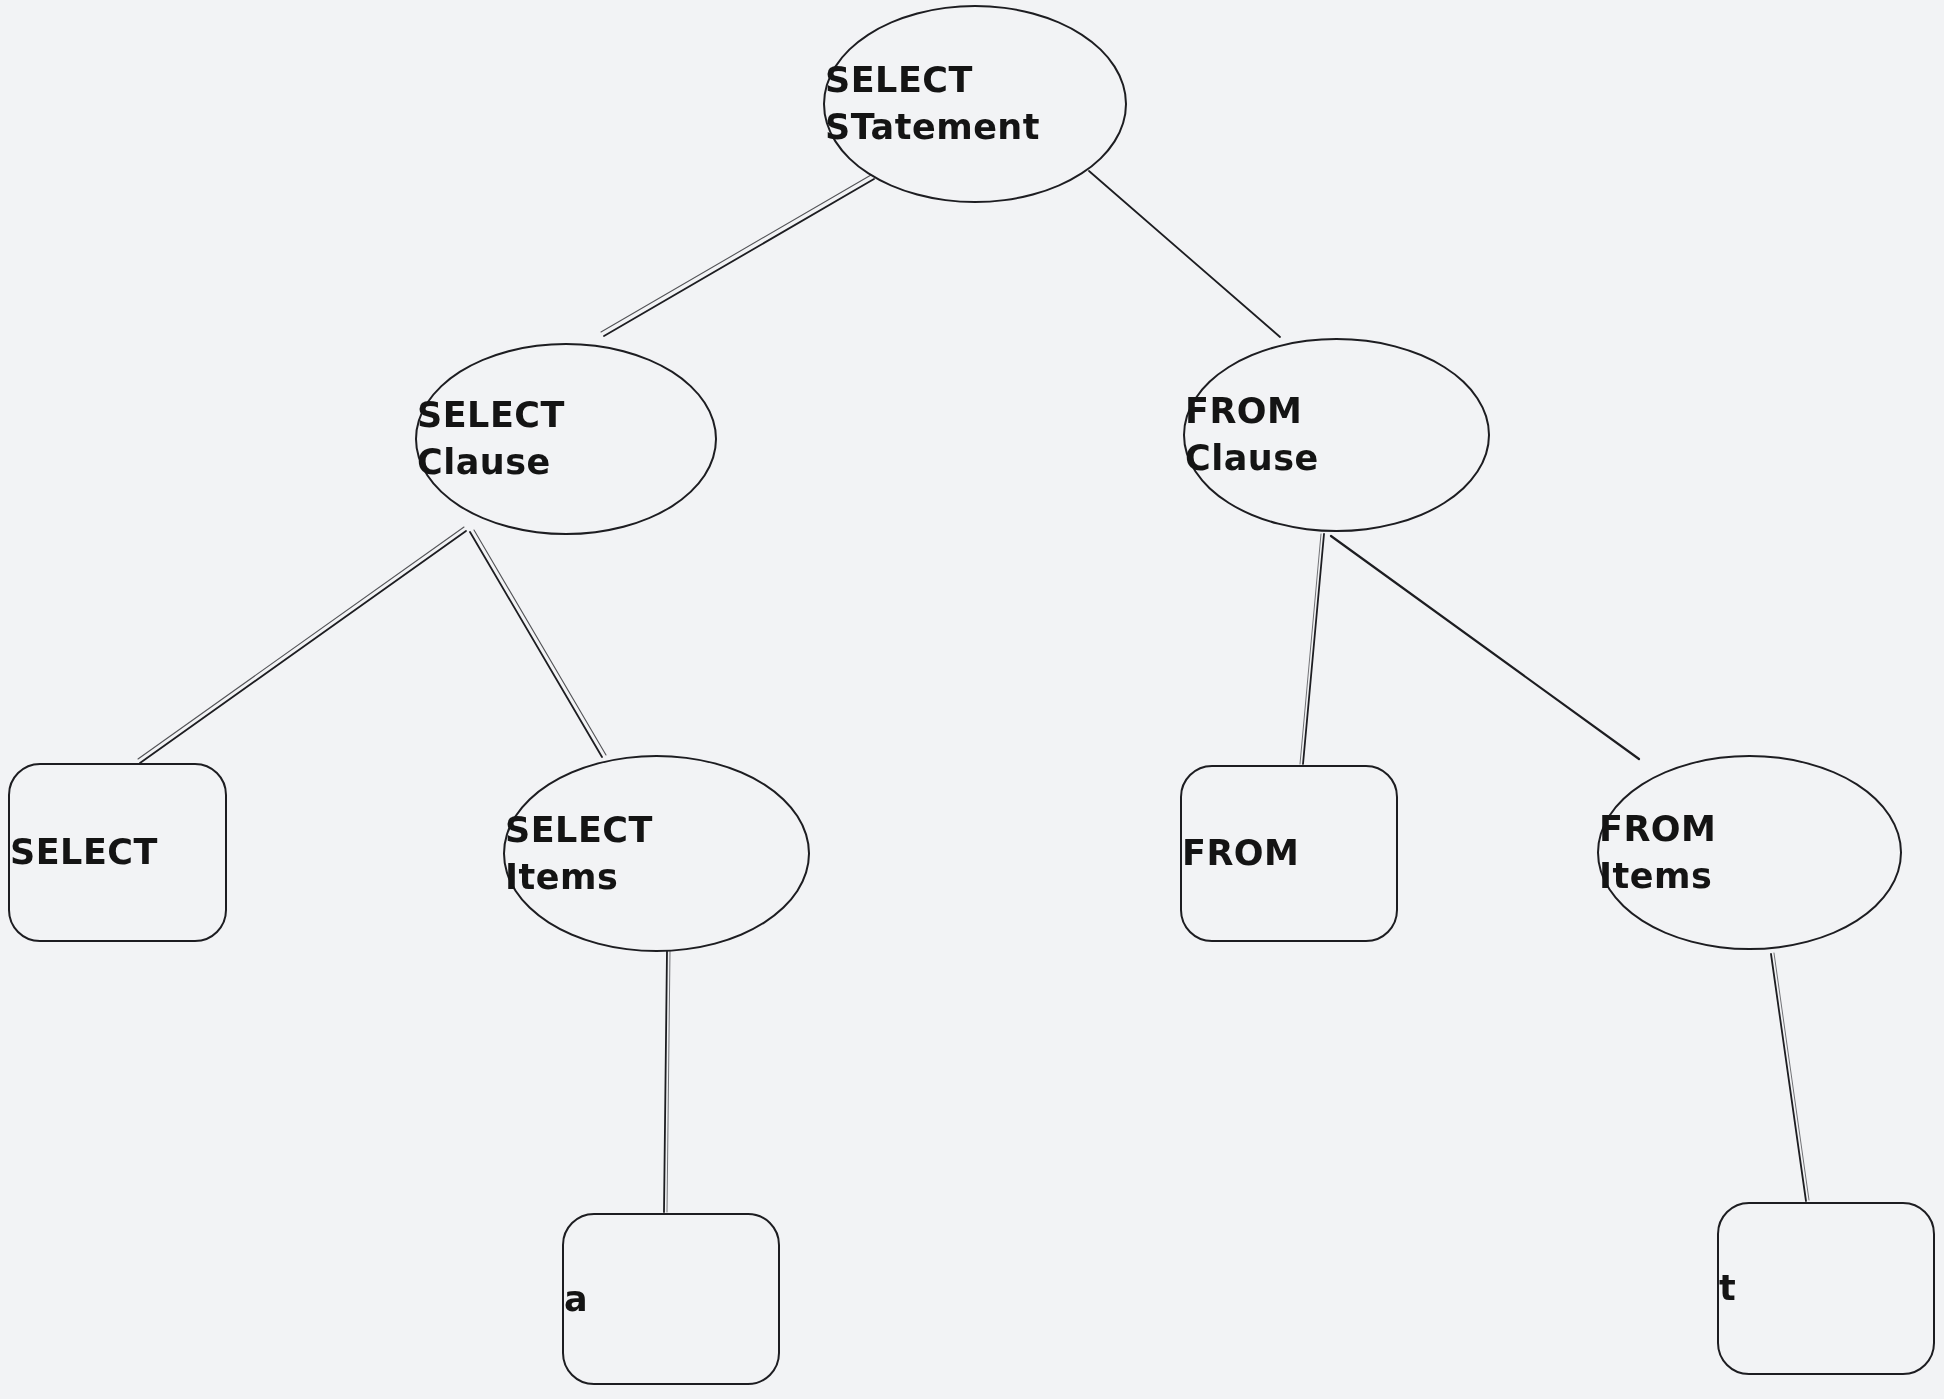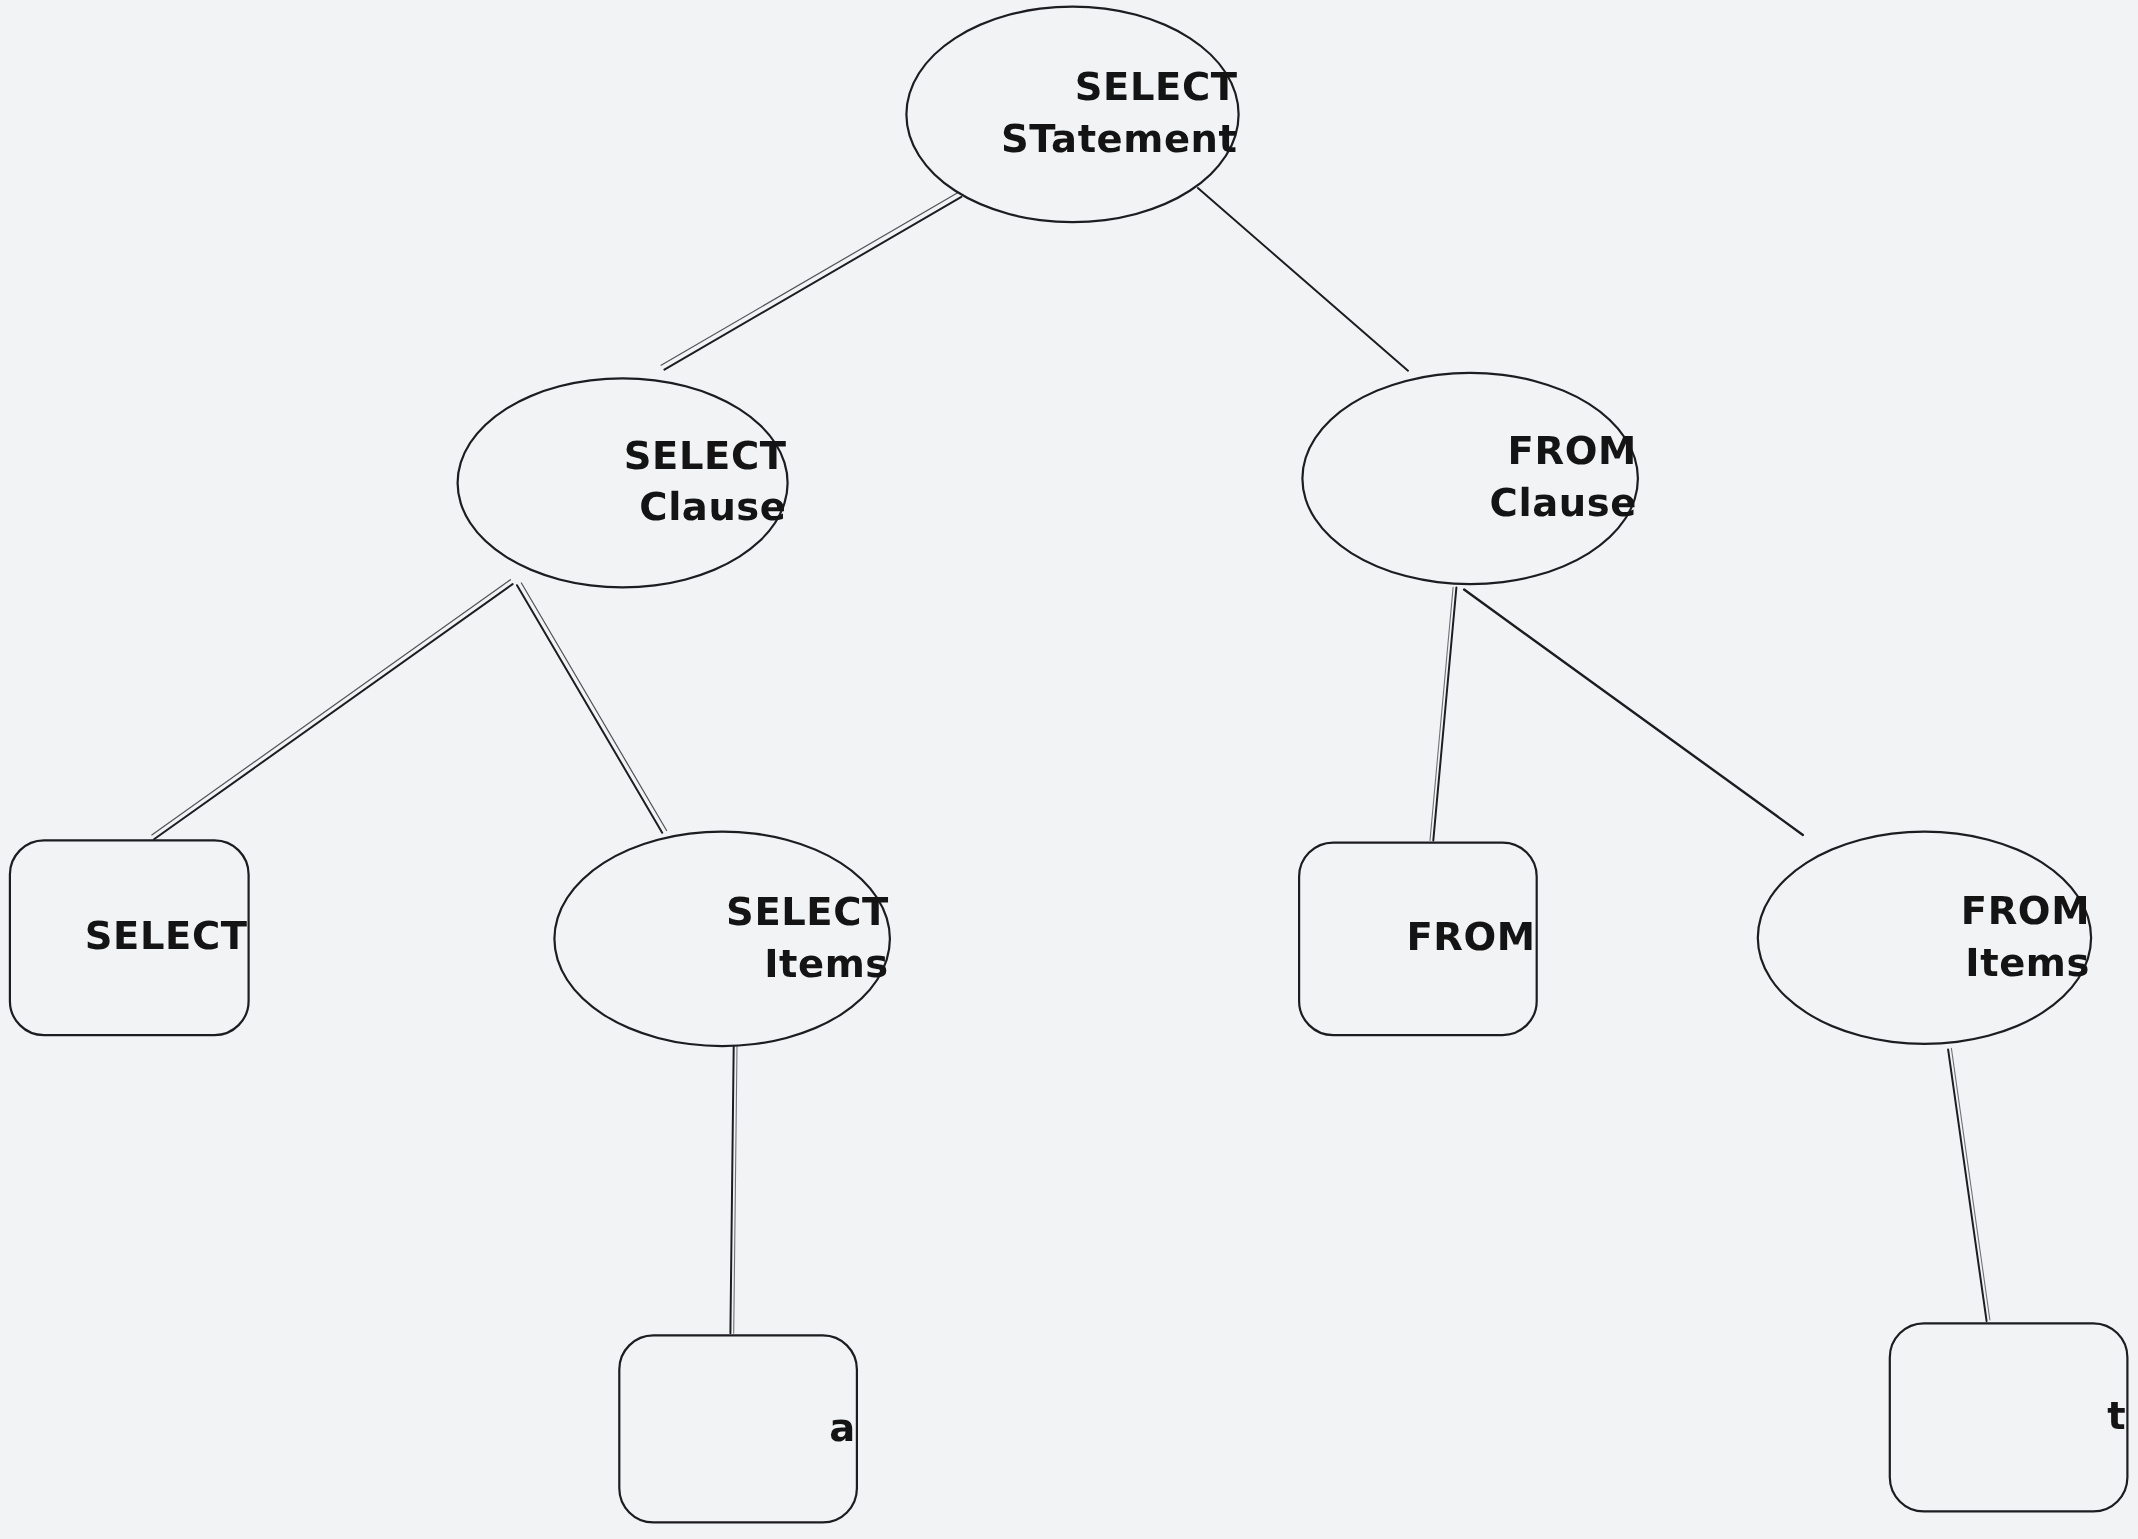--- a/index.html
+++ b/index.html
@@ -25,21 +25,21 @@
     width: 1944px;
     height: 1399px;
   }
   .node {
     position: absolute;
     box-sizing: border-box;
     border: 2.5px solid #1d1d21;
     background: transparent;
     display: flex;
     flex-direction: column;
-    align-items: flex-end;
+    align-items: flex-start;
     justify-content: center;
     text-align: center;
     color: #141414;
     font-weight: bold;
     font-size: 35px;
     line-height: 47px;
     letter-spacing: 0.5px;
   }
   .ellipse { border-radius: 50%; }
   .rect    { border-radius: 32px; }

